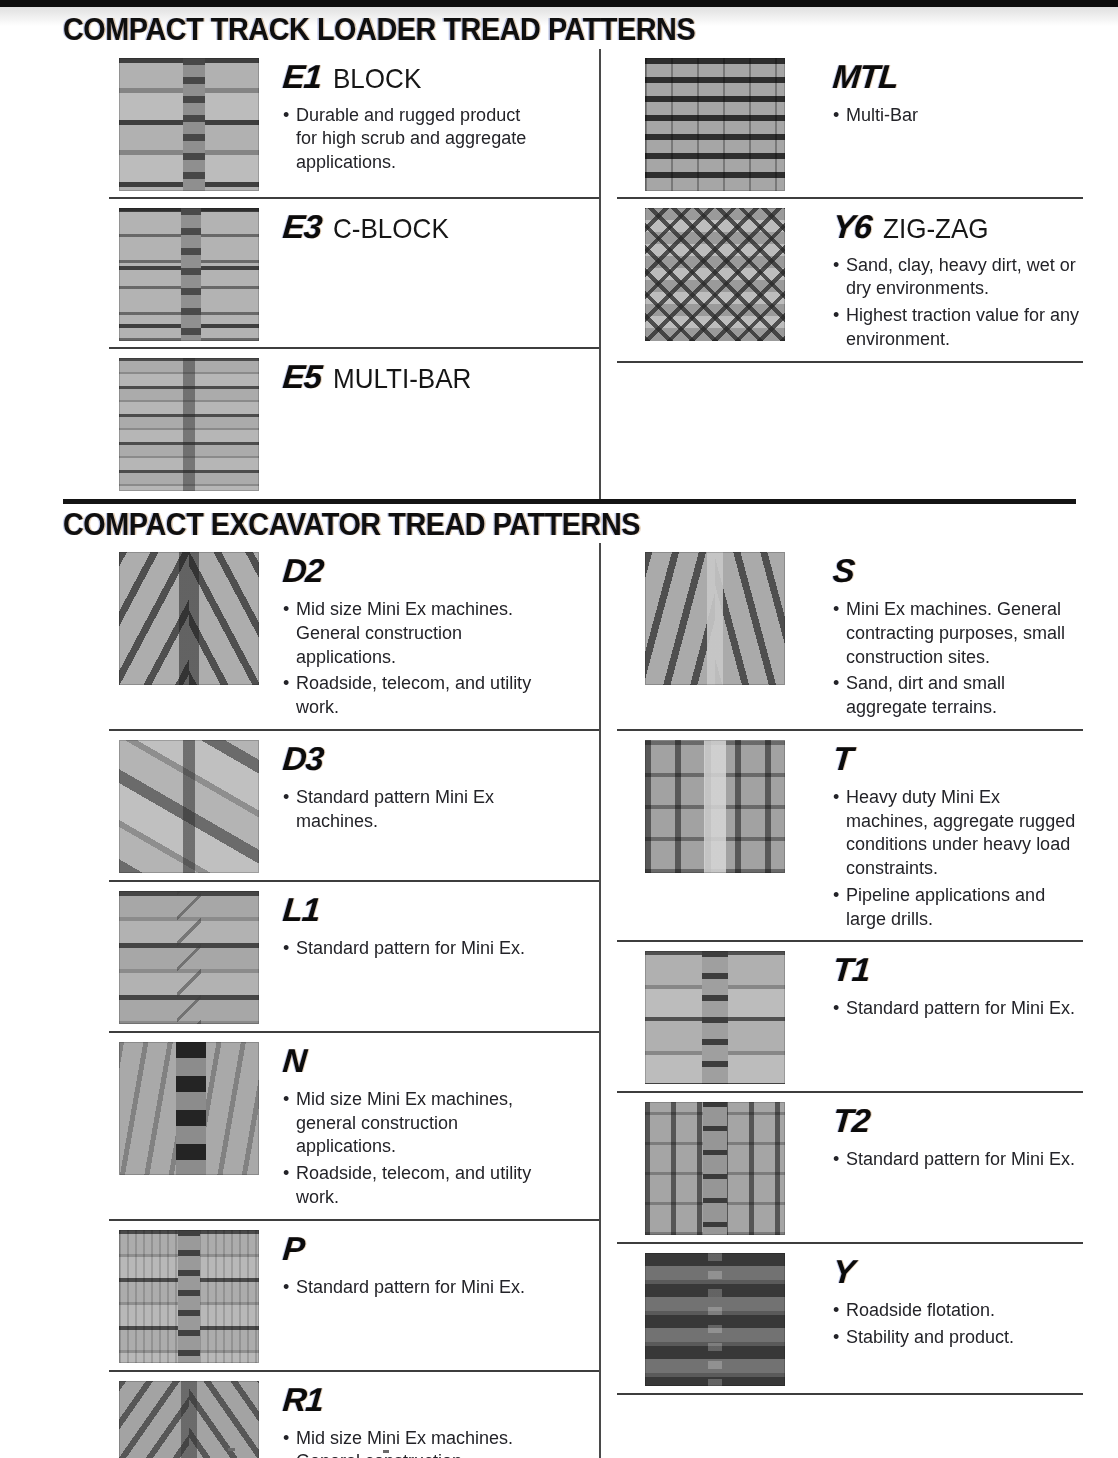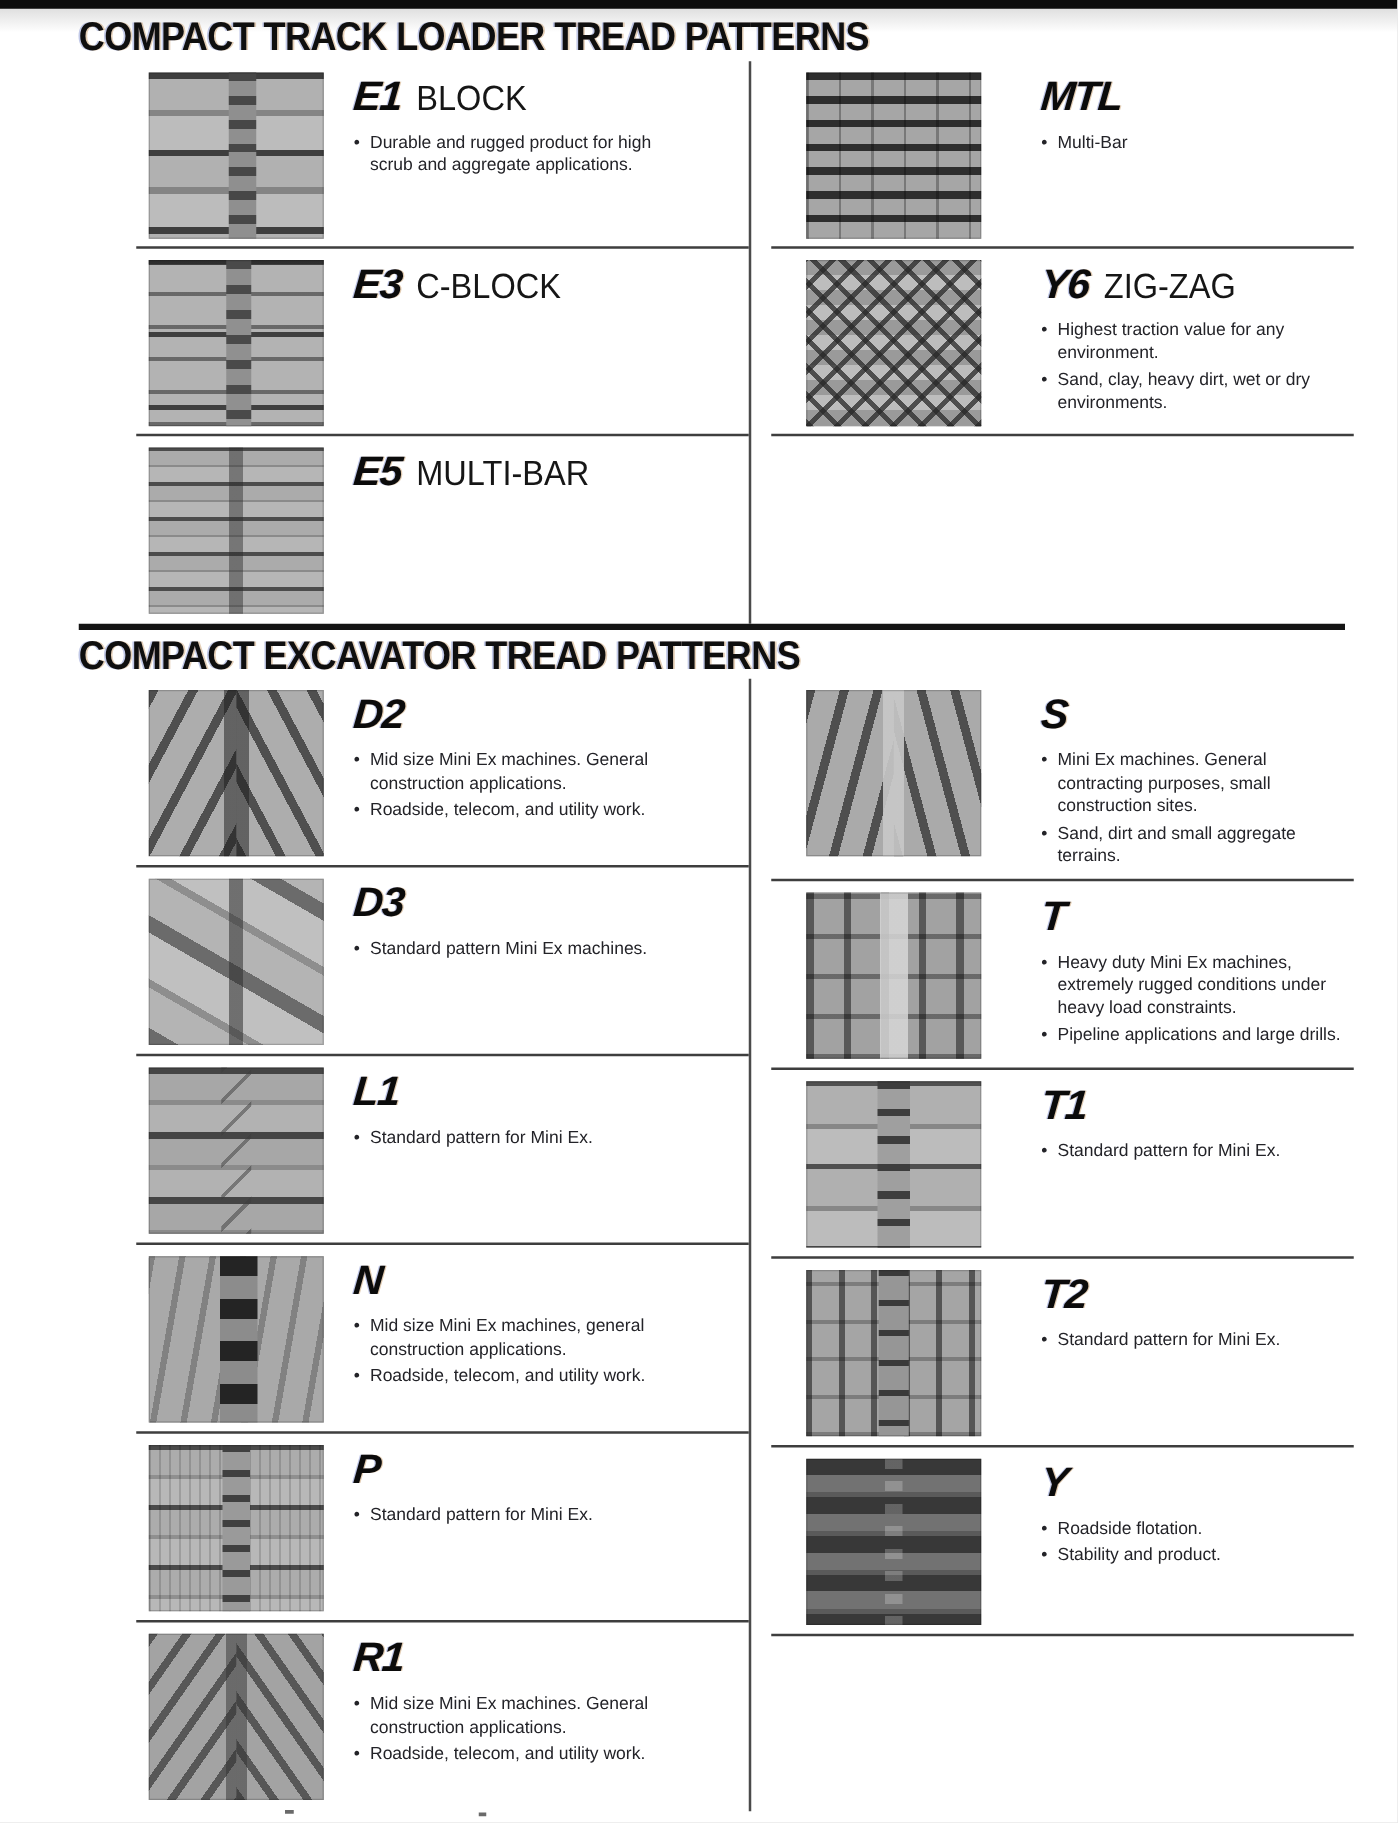--- a/index.html
+++ b/index.html
@@ -36,21 +36,21 @@
   .entry-head{display:flex;align-items:baseline;gap:12px;line-height:1;margin:2px 0 11px;}
   .logo{
     font-size:33px;font-weight:bold;font-style:italic;color:#0b0b0b;
     letter-spacing:-1px;display:inline-block;transform:skewX(-5deg);
     text-shadow:1px 0 rgba(160,85,0,.3), -1px 0 rgba(35,60,170,.3);
   }
   .pname{
     font-size:28px;color:#161616;display:inline-block;white-space:nowrap;
     transform:scaleX(0.93);transform-origin:left center;
   }
-  .bullets{margin:0;padding:0;list-style:none;font-size:14px;line-height:1.32;color:#232328;}
+  .bullets{margin:0;padding:0;list-style:none;font-size:18px;line-height:1.32;color:#232328;}
   .bullets li{padding-left:13px;position:relative;margin-bottom:3px;}
   .bullets li::before{content:"\2022";position:absolute;left:0;top:0;}
 
   
   .tread{width:140px;height:133px;flex-shrink:0;background-color:#9c9c9c;box-shadow:inset 0 0 0 1px rgba(0,0,0,.18);}
   .tread--tread-block{
     background-image:
       repeating-linear-gradient(180deg,#474747 0 7px,#8f8f8f 7px 19px),
       repeating-linear-gradient(180deg,#3e3e3e 0 5px,#b1b1b1 5px 30px,#848484 30px 35px,#bcbcbc 35px 62px);
     background-size:22px 100%,100% 100%;background-position:54% 0,0 0;background-repeat:no-repeat,repeat;}
@@ -196,22 +196,22 @@
   </div>
 
   <div class="entry">
     <div class="tread tread--tread-zig-zag"></div>
     <div class="entry-text">
       <div class="entry-head">
         <span class="logo">Y6</span>
         <span class="pname">ZIG-ZAG</span>
       </div>
       <ul class="bullets">
+                  <li>Sand, clay, heavy dirt, wet or dry environments.</li>
                   <li>Highest traction value for any environment.</li>
-                  <li>Sand, clay, heavy dirt, wet or dry environments.</li>
                 </ul>
     </div>
   </div>
 </div>
         </div>
   </section>
 <div class="heavy-rule"></div>
   <section class="section section--1">
     <h1 class="section-title">COMPACT EXCAVATOR TREAD PATTERNS</h1>
     <div class="cols">
@@ -313,21 +313,21 @@
   </div>
 
   <div class="entry">
     <div class="tread tread--tread-step-lug"></div>
     <div class="entry-text">
       <div class="entry-head">
         <span class="logo">T</span>
 
       </div>
       <ul class="bullets">
-                  <li>Heavy duty Mini Ex machines, extremely rugged conditions under heavy load constraints.</li>
+                  <li>Heavy duty Mini Ex machines, aggregate rugged conditions under heavy load constraints.</li>
                   <li>Pipeline applications and large drills.</li>
                 </ul>
     </div>
   </div>
 
   <div class="entry">
     <div class="tread tread--tread-center-lug"></div>
     <div class="entry-text">
       <div class="entry-head">
         <span class="logo">T1</span>

